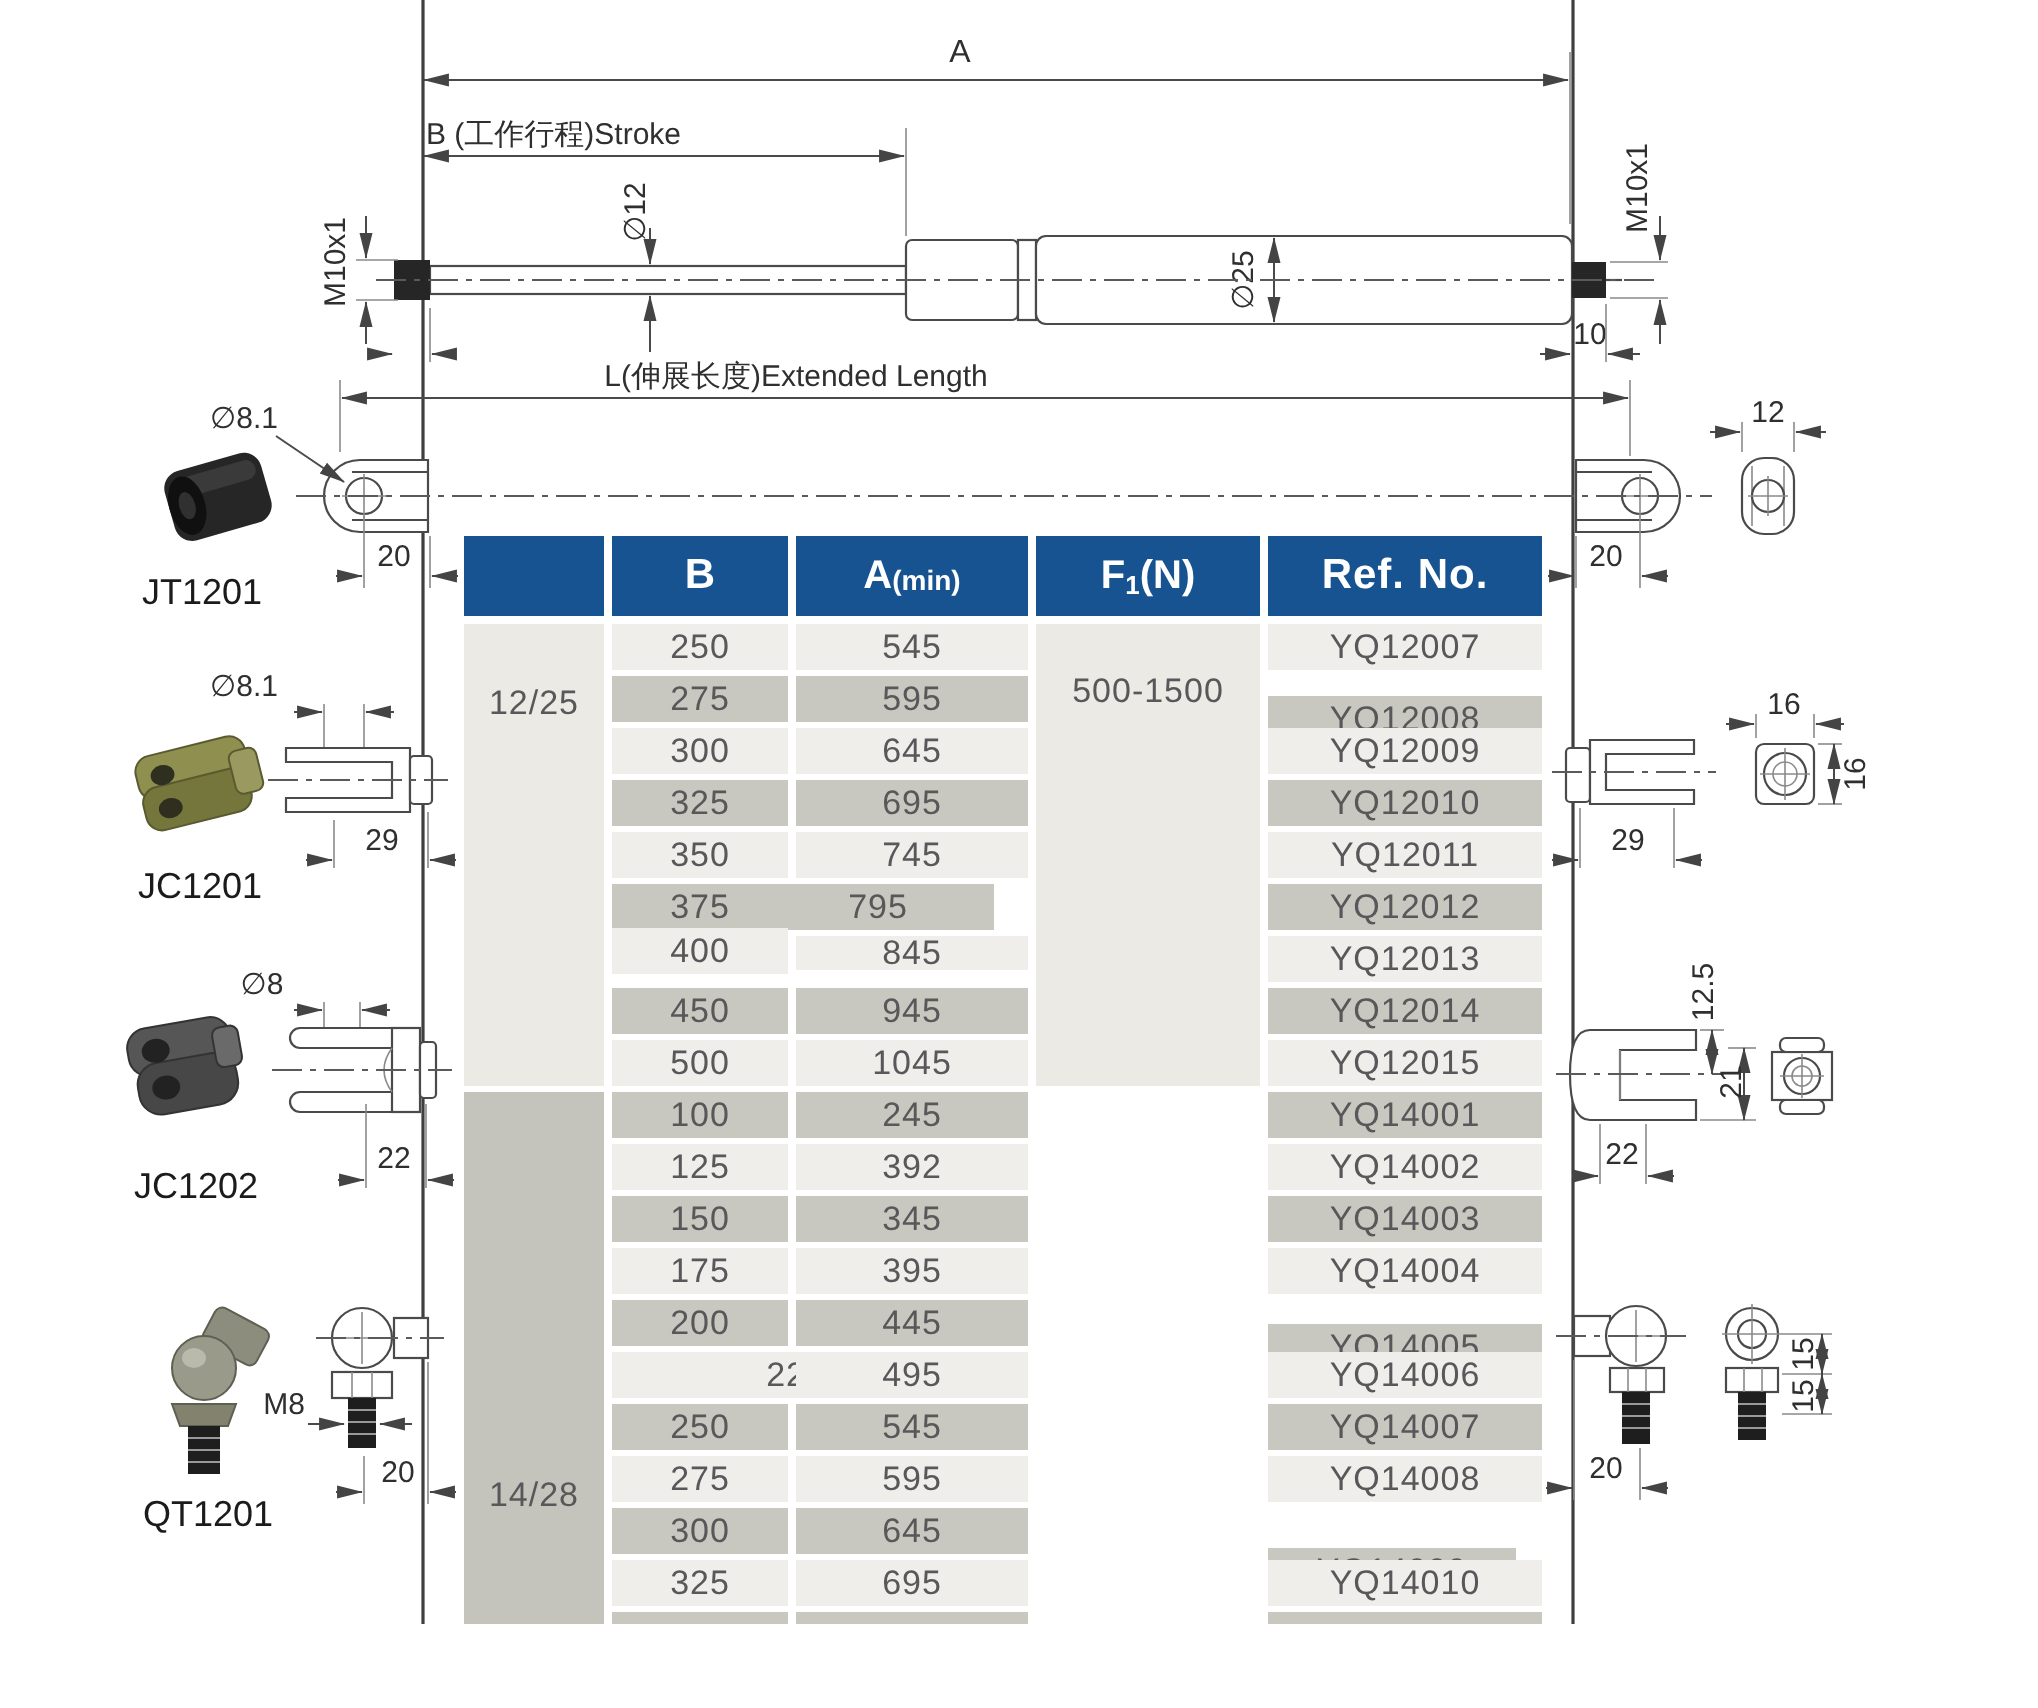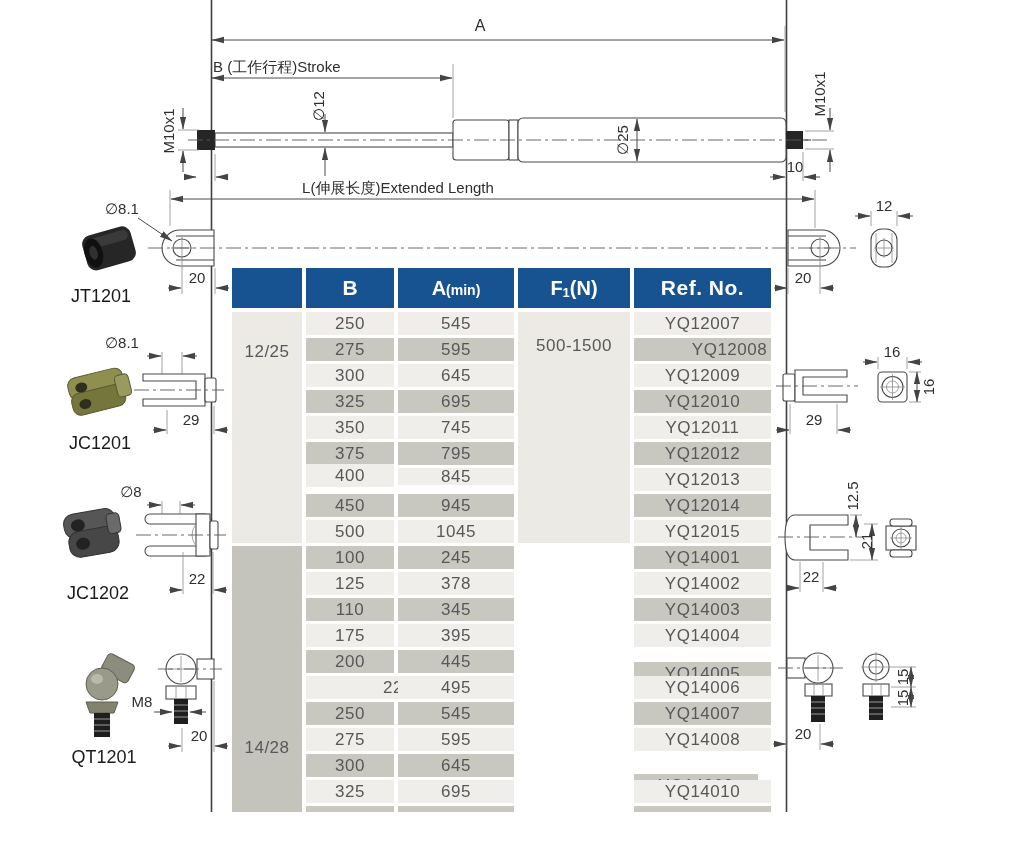--- a/index.html
+++ b/index.html
@@ -356,52 +356,52 @@
         <span style="top: 30px;">12/25</span>
       </div>
       <div class="cell glight gcell" style="left: 286px; top: 44px; width: 112px; height: 231px; display: block;">
         <span style="top: 24px;">500-1500</span>
       </div>
       <div class="cell light" style="left: 74px; top: 44px; width: 88px; height: 23px;">250</div>
       <div class="cell light" style="left: 166px; top: 44px; width: 116px; height: 23px;">545</div>
       <div class="cell light" style="left: 402px; top: 44px; width: 137px; height: 23px;">YQ12007</div>
       <div class="cell dark" style="left: 74px; top: 70px; width: 88px; height: 23px;">275</div>
       <div class="cell dark" style="left: 166px; top: 70px; width: 116px; height: 23px;">595</div>
-      <div class="cell dark" style="left: 402px; top: 70px; width: 137px; height: 23px; padding-left: 27px;">YQ12008</div>
+      <div class="cell dark" style="left: 402px; top: 80px; width: 137px; height: 23px;">YQ12008</div>
       <div class="cell light" style="left: 74px; top: 96px; width: 88px; height: 23px;">300</div>
       <div class="cell light" style="left: 166px; top: 96px; width: 116px; height: 23px;">645</div>
       <div class="cell light" style="left: 402px; top: 96px; width: 137px; height: 23px;">YQ12009</div>
       <div class="cell dark" style="left: 74px; top: 122px; width: 88px; height: 23px;">325</div>
       <div class="cell dark" style="left: 166px; top: 122px; width: 116px; height: 23px;">695</div>
       <div class="cell dark" style="left: 402px; top: 122px; width: 137px; height: 23px;">YQ12010</div>
       <div class="cell light" style="left: 74px; top: 148px; width: 88px; height: 23px;">350</div>
       <div class="cell light" style="left: 166px; top: 148px; width: 116px; height: 23px;">745</div>
       <div class="cell light" style="left: 402px; top: 148px; width: 137px; height: 23px;">YQ12011</div>
       <div class="cell dark" style="left: 74px; top: 174px; width: 88px; height: 23px;">375</div>
-      <div class="cell dark" style="left: 166px; top: 174px; width: 116px; height: 23px;">795</div>
+      <div class="cell dark" style="left: 149px; top: 174px; width: 116px; height: 23px;">795</div>
       <div class="cell dark" style="left: 402px; top: 174px; width: 137px; height: 23px;">YQ12012</div>
       <div class="cell light" style="left: 74px; top: 196px; width: 88px; height: 23px;">400</div>
       <div class="cell light" style="left: 166px; top: 200px; width: 116px; height: 17px;">845</div>
       <div class="cell light" style="left: 402px; top: 200px; width: 137px; height: 23px;">YQ12013</div>
       <div class="cell dark" style="left: 74px; top: 226px; width: 88px; height: 23px;">450</div>
       <div class="cell dark" style="left: 166px; top: 226px; width: 116px; height: 23px;">945</div>
       <div class="cell dark" style="left: 402px; top: 226px; width: 137px; height: 23px;">YQ12014</div>
       <div class="cell light" style="left: 74px; top: 252px; width: 88px; height: 23px;">500</div>
       <div class="cell light" style="left: 166px; top: 252px; width: 116px; height: 23px;">1045</div>
       <div class="cell light" style="left: 402px; top: 252px; width: 137px; height: 23px;">YQ12015</div>
       <div class="cell gdark gcell" style="left: 0px; top: 278px; width: 70px; height: 283px; display: block;">
         <span style="top: 192px;">14/28</span>
       </div>
       <div class="cell dark" style="left: 74px; top: 278px; width: 88px; height: 23px;">100</div>
       <div class="cell dark" style="left: 166px; top: 278px; width: 116px; height: 23px;">245</div>
       <div class="cell dark" style="left: 402px; top: 278px; width: 137px; height: 23px;">YQ14001</div>
       <div class="cell light" style="left: 74px; top: 304px; width: 88px; height: 23px;">125</div>
-      <div class="cell light" style="left: 166px; top: 304px; width: 116px; height: 23px;">378</div>
+      <div class="cell light" style="left: 166px; top: 304px; width: 116px; height: 23px;">392</div>
       <div class="cell light" style="left: 402px; top: 304px; width: 137px; height: 23px;">YQ14002</div>
-      <div class="cell dark" style="left: 74px; top: 330px; width: 88px; height: 23px;">110</div>
+      <div class="cell dark" style="left: 74px; top: 330px; width: 88px; height: 23px;">150</div>
       <div class="cell dark" style="left: 166px; top: 330px; width: 116px; height: 23px;">345</div>
       <div class="cell dark" style="left: 402px; top: 330px; width: 137px; height: 23px;">YQ14003</div>
       <div class="cell light" style="left: 74px; top: 356px; width: 88px; height: 23px;">175</div>
       <div class="cell light" style="left: 166px; top: 356px; width: 116px; height: 23px;">395</div>
       <div class="cell light" style="left: 402px; top: 356px; width: 137px; height: 23px;">YQ14004</div>
       <div class="cell dark" style="left: 74px; top: 382px; width: 88px; height: 23px;">200</div>
       <div class="cell dark" style="left: 166px; top: 382px; width: 116px; height: 23px;">445</div>
       <div class="cell dark" style="left: 402px; top: 382px; width: 137px; height: 23px; margin-top: 12px;">YQ14005</div>
       <div class="cell light" style="left: 74px; top: 408px; width: 88px; height: 23px; padding-left: 48px;">225</div>
       <div class="cell light" style="left: 166px; top: 408px; width: 116px; height: 23px;">495</div>

